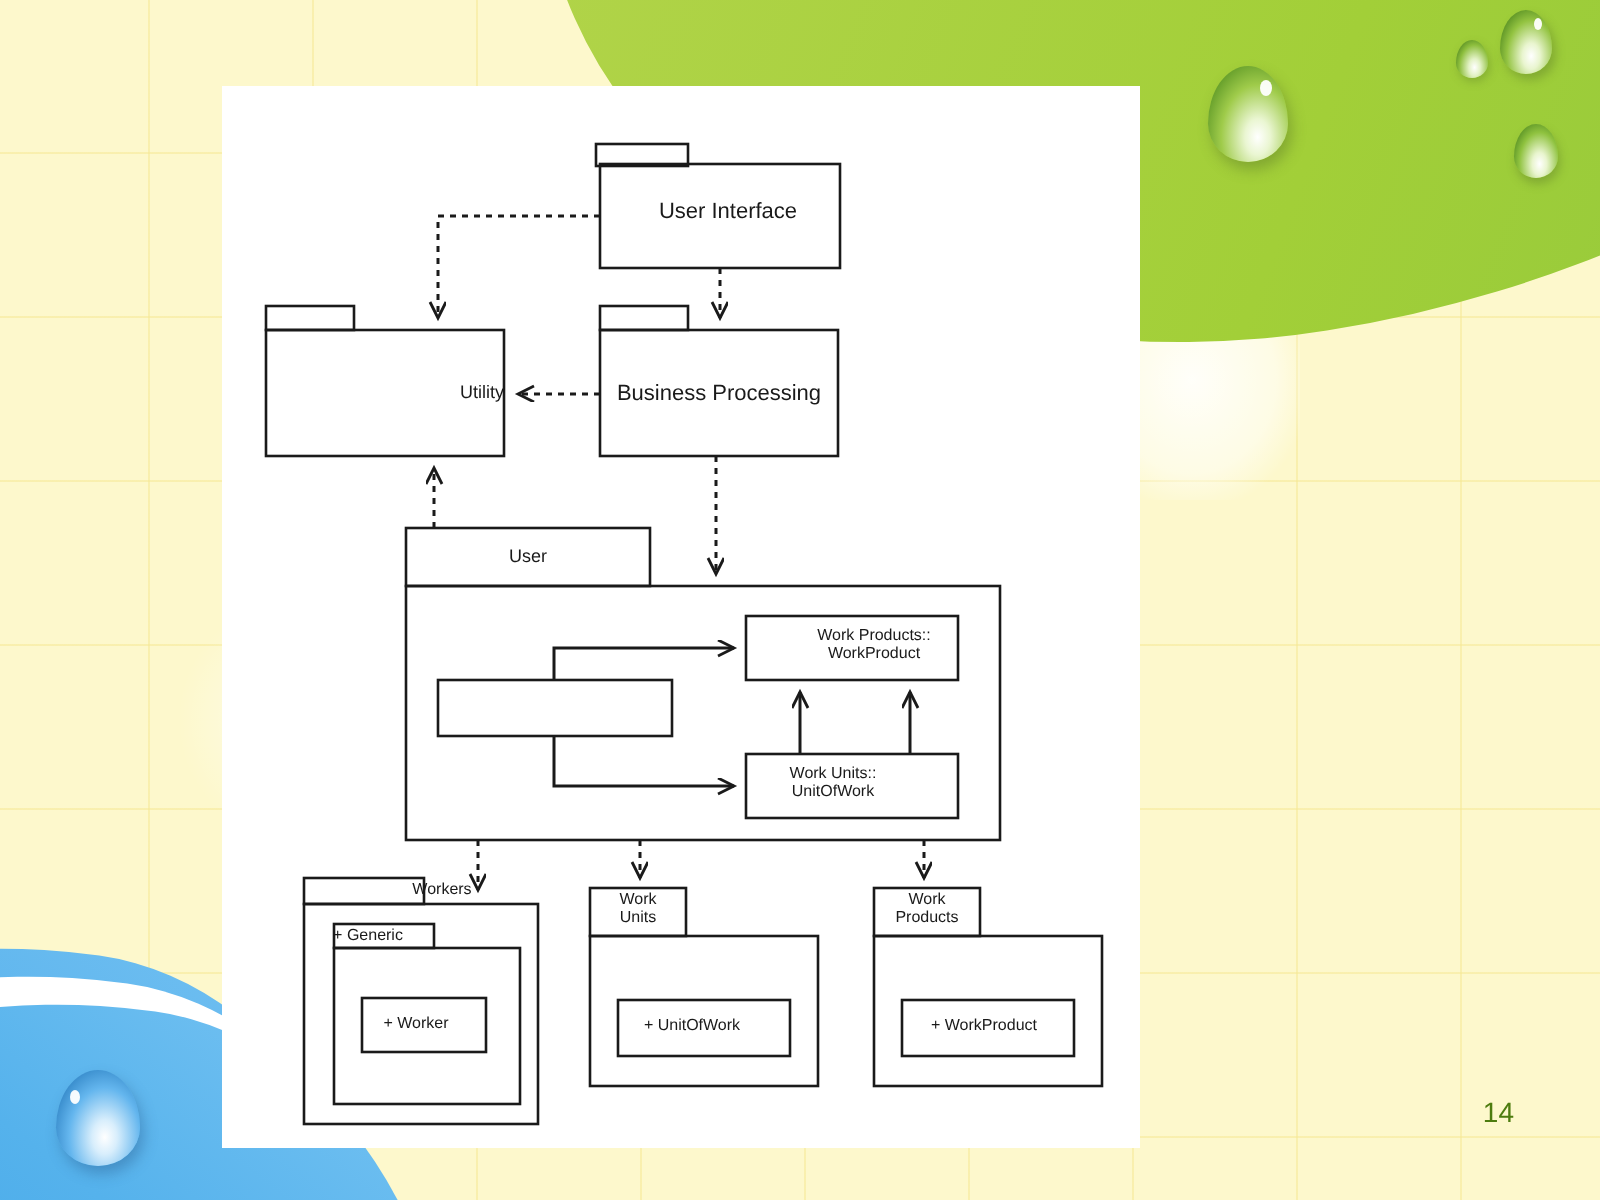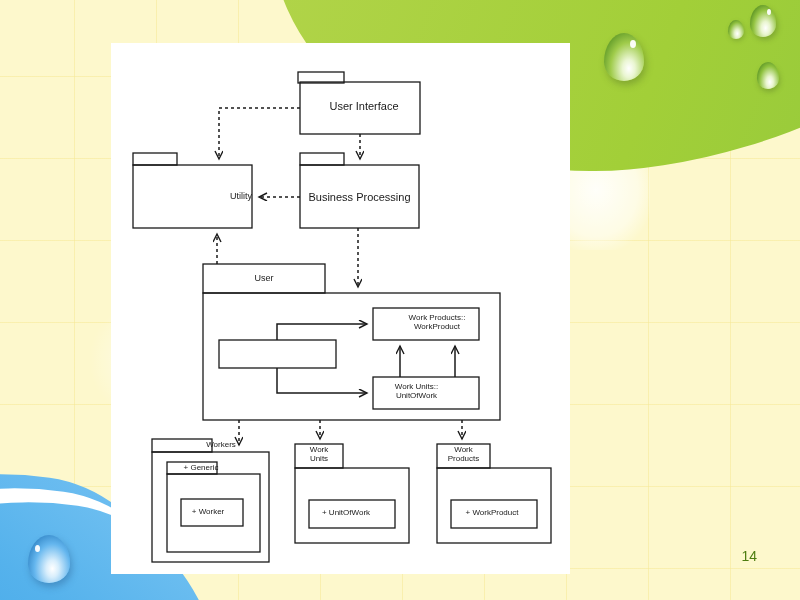--- a/index.html
+++ b/index.html
@@ -220,21 +220,21 @@
 
     <div class="pkg-label" style="left:189px;top:57px;width:128px;font-size:11px;">User Interface</div>
     <div class="pkg-label" style="left:22px;top:148px;width:119px;font-size:9px;text-align:right;">Utility</div>
     <div class="pkg-label" style="left:189px;top:148px;width:119px;font-size:11px;">Business Processing</div>
     <div class="pkg-label" style="left:92px;top:230px;width:122px;font-size:9px;">User</div>
     <div class="pkg-label" style="left:41px;top:398px;width:60px;font-size:8px;margin-left:39px;">Workers</div>
     <div class="pkg-label" style="left:184px;top:403px;width:48px;font-size:8px;">Work
 Units</div>
     <div class="pkg-label" style="left:326px;top:403px;width:53px;font-size:8px;">Work
 Products</div>
-    <div class="pkg-label" style="left:65px;top:421px;width:50px;font-size:8px;">+ Generic</div>
+    <div class="pkg-label" style="left:48px;top:421px;width:50px;font-size:8px;">+ Generic</div>
 
     <div class="cls-label" style="left:262px;top:271px;width:128px;font-size:8px;">Work Products::
 WorkProduct</div>
     <div class="cls-label" style="left:262px;top:340px;width:87px;font-size:8px;">Work Units::
 UnitOfWork</div>
     <div class="cls-label" style="left:70px;top:465px;width:54px;font-size:8px;">+ Worker</div>
     <div class="cls-label" style="left:198px;top:466px;width:74px;font-size:8px;">+ UnitOfWork</div>
     <div class="cls-label" style="left:340px;top:466px;width:82px;font-size:8px;">+ WorkProduct</div>
   </div>
 

